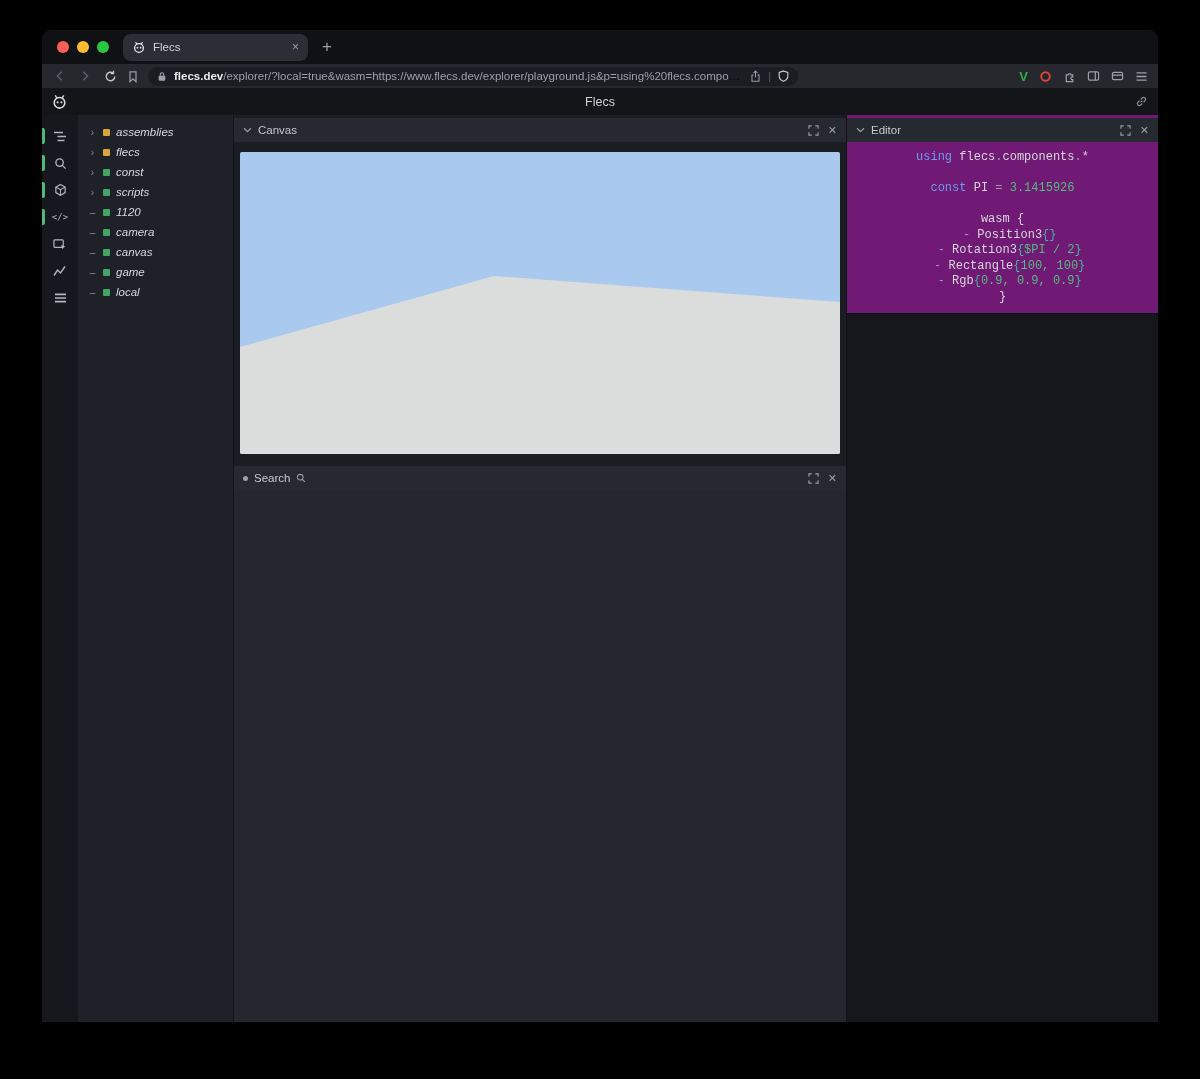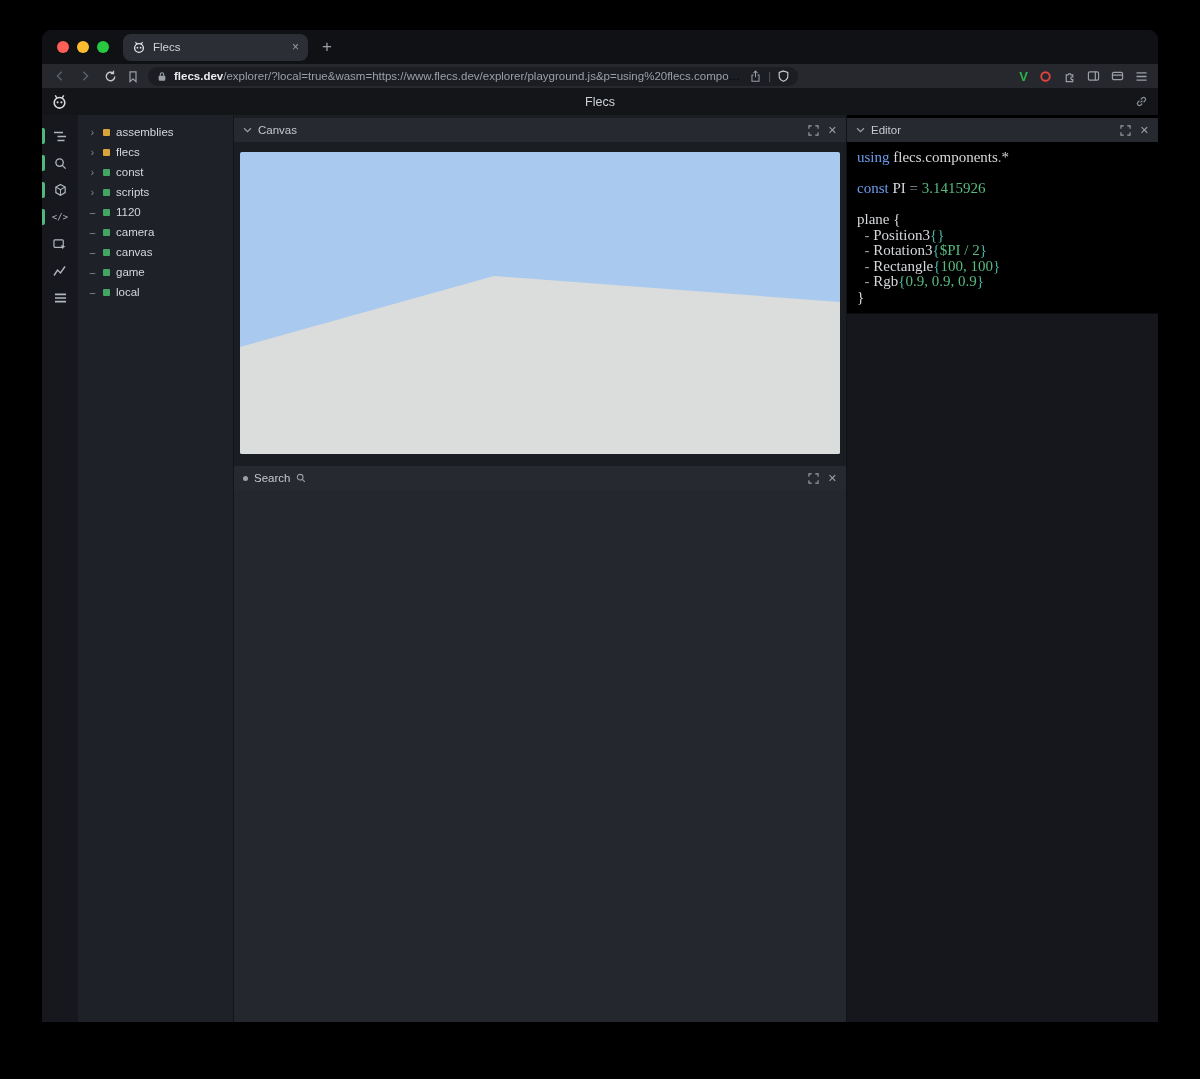--- a/index.html
+++ b/index.html
@@ -48,38 +48,38 @@
   .strip-icon { width:36px; height:16px; display:flex; align-items:center; justify-content:center;
                 color:#b0b6be; position:relative; }
   .strip-icon.active::before { content:''; position:absolute; left:0; top:0; width:3px; height:16px;
                 background:#50b87c; border-radius:0 2px 2px 0; }
   .code-glyph { font-family:"DejaVu Sans Mono", monospace; font-size:9px; color:#b0b6be; }
 
   .treepanel { width:155px; background:#1e2127; padding-top:7px; flex:0 0 auto; }
   .tree-row { height:20px; display:flex; align-items:center; padding-left:10px; gap:6px; }
   .tree-arrow { color:#8a9097; font-size:10px; width:9px; text-align:center; }
   .tree-square { width:7px; height:7px; border-radius:1px; flex:0 0 auto; }
-  .tree-label { color:#d4d7db; font-size:11.5px; }
+  .tree-label { color:#d4d7db; font-size:11.5px;font-style:italic; }
 
   .centercol { width:613px; background:#1a1d22; display:flex; flex-direction:column;
                border-left:1px solid #121419; padding-top:3px; flex:0 0 auto; }
   .panel-header { height:24px; background:#26292f; display:flex; align-items:center;
                   padding:0 9px; gap:6px; color:#c4c8cd; font-size:11.5px; flex:0 0 auto; }
   .ph-title { color:#c4c8cd; }
   .ph-right { margin-left:auto; display:flex; align-items:center; gap:9px; color:#9aa0a6; }
   .ph-close { font-size:11px; color:#9aa0a6; }
   .canvas-wrap { padding:10px 6px 12px 6px; }
   .canvas-scene { display:block; border-radius:2px; }
   .center-filler { flex:1; background:#24272d; }
   .dot-ic { width:5px; height:5px; border-radius:50%; background:#9aa0a6; }
 
-  .editorcol { flex:1; background:#000000; display:flex; flex-direction:column;
+  .editorcol { flex:1; background:#701a75; display:flex; flex-direction:column;
                border-left:1px solid #101216; padding-top:3px; min-width:0; }
-  .code { padding:8px 10px; font-family:Liberation Serif, serif; font-size:15px;
-          line-height:15.5px; }
+  .code { padding:8px 10px; font-family:Liberation Mono, monospace; font-size:12px;
+          line-height:15.5px;text-align:center; }
   .code-line { white-space:pre; min-height:15.5px; }
   .tok-k { color:#6c9ced; }
   .tok-p { color:#d6d8db; }
   .tok-n { color:#57bb7f; }
   .tok-b { color:#49b3a0; }
   .tok-d { color:#9aa0a6; }
   .editor-divider { height:1px; background:#0b0c0f; }
   .editor-filler { flex:1; background:#15171c; }
 
   svg { display:block; }
@@ -350,21 +350,21 @@
               </svg>
           </span>
           <span class="ph-close">✕</span>
         </span>
       </div>
       <div class="code">
           <div class="code-line"><span class="tok-k">using </span><span class="tok-p">flecs</span><span class="tok-d">.</span><span class="tok-p">components</span><span class="tok-d">.</span><span class="tok-p">*</span></div>
           <div class="code-line">&nbsp;</div>
           <div class="code-line"><span class="tok-k">const </span><span class="tok-p">PI</span><span class="tok-d"> = </span><span class="tok-n">3.1415926</span></div>
           <div class="code-line">&nbsp;</div>
-          <div class="code-line"><span class="tok-p">plane {</span></div>
+          <div class="code-line"><span class="tok-p">wasm {</span></div>
           <div class="code-line"><span class="tok-d">  - </span><span class="tok-p">Position3</span><span class="tok-b">{}</span></div>
           <div class="code-line"><span class="tok-d">  - </span><span class="tok-p">Rotation3</span><span class="tok-b">{</span><span class="tok-n">$PI / 2</span><span class="tok-b">}</span></div>
           <div class="code-line"><span class="tok-d">  - </span><span class="tok-p">Rectangle</span><span class="tok-b">{</span><span class="tok-n">100, 100</span><span class="tok-b">}</span></div>
           <div class="code-line"><span class="tok-d">  - </span><span class="tok-p">Rgb</span><span class="tok-b">{</span><span class="tok-n">0.9, 0.9, 0.9</span><span class="tok-b">}</span></div>
           <div class="code-line"><span class="tok-p">}</span></div>
         </div>
       <div class="editor-divider"></div>
       <div class="editor-filler"></div>
     </div>
 

